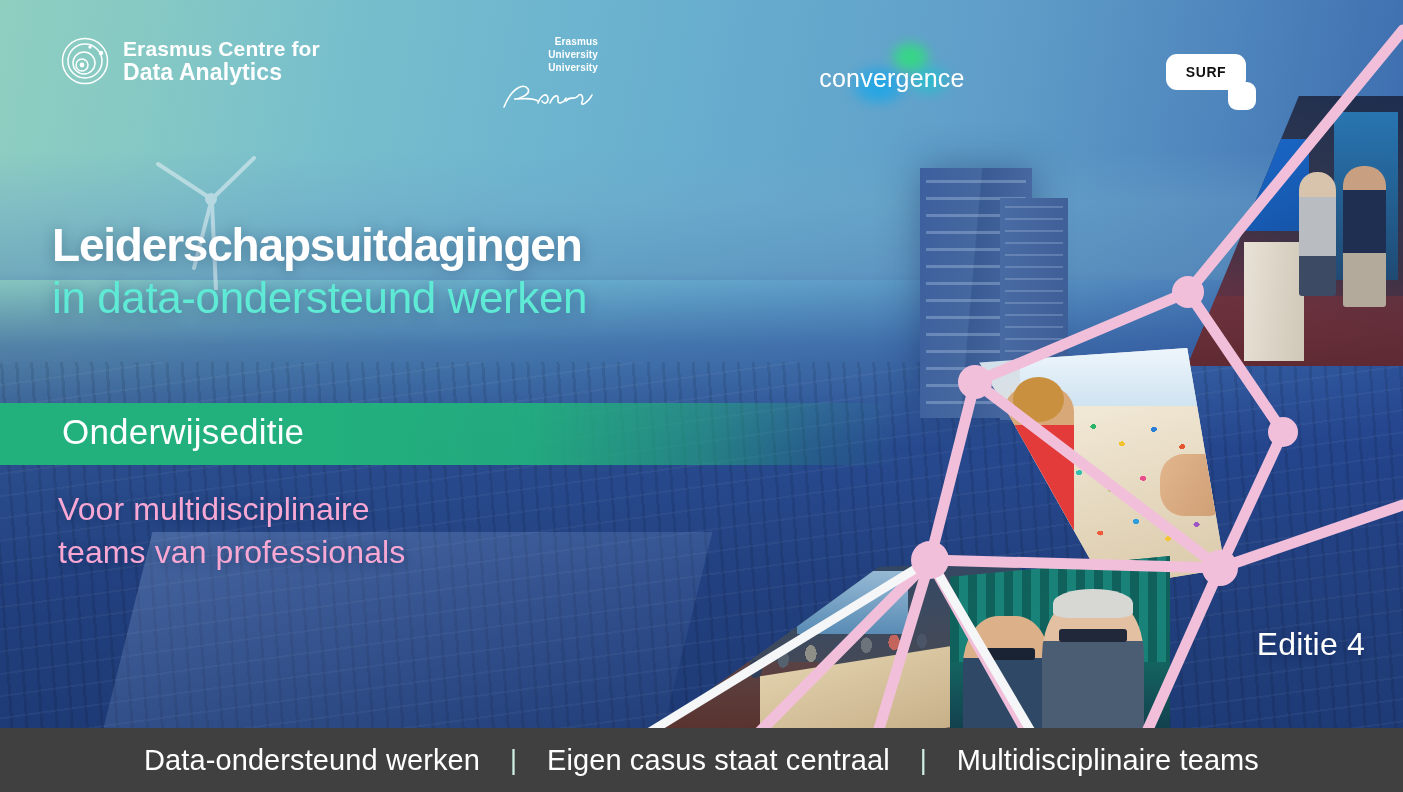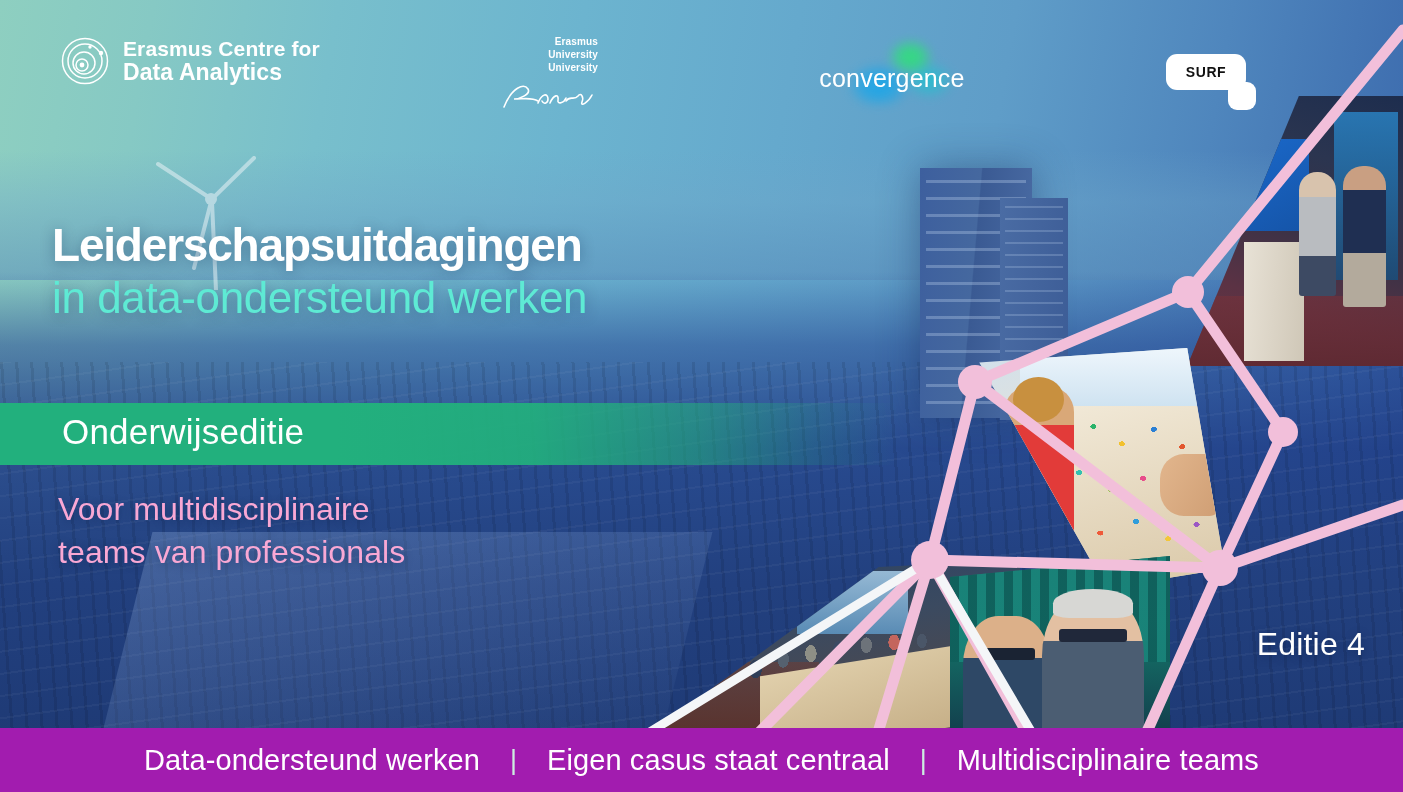--- a/index.html
+++ b/index.html
@@ -300,21 +300,21 @@
 
   .edition { position:absolute; right:38px; top:612px; z-index:24; text-align:center;margin-top:11px; }
   .edition div {
     color:#fff; font-size:32px; font-weight:300; line-height:1.34; letter-spacing:.2px;
     text-shadow:0 2px 10px rgba(10,30,70,.45);
   }
 
   
   .footer {
     position:absolute; left:0; bottom:0; width:100%; height:64px; z-index:40;
-    background:#a21caf;
+    background:#404040;
     display:flex; align-items:center; justify-content:center; gap:30px;
   }
   .f-item { color:#fff; font-size:29px; font-weight:300; letter-spacing:.1px; }
   .f-sep  { color:#cdeee0; font-size:27px; font-weight:300; }
 </style>
 </head>
 <body>
 
 <div class="banner">
 

